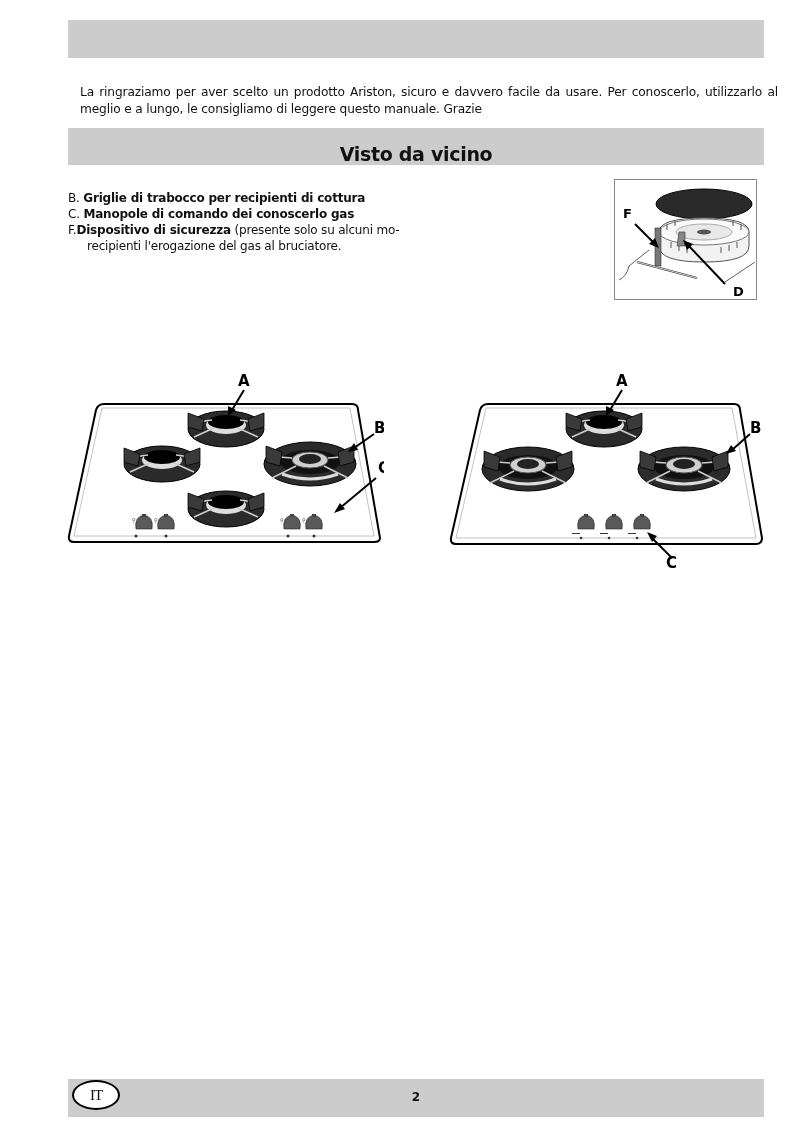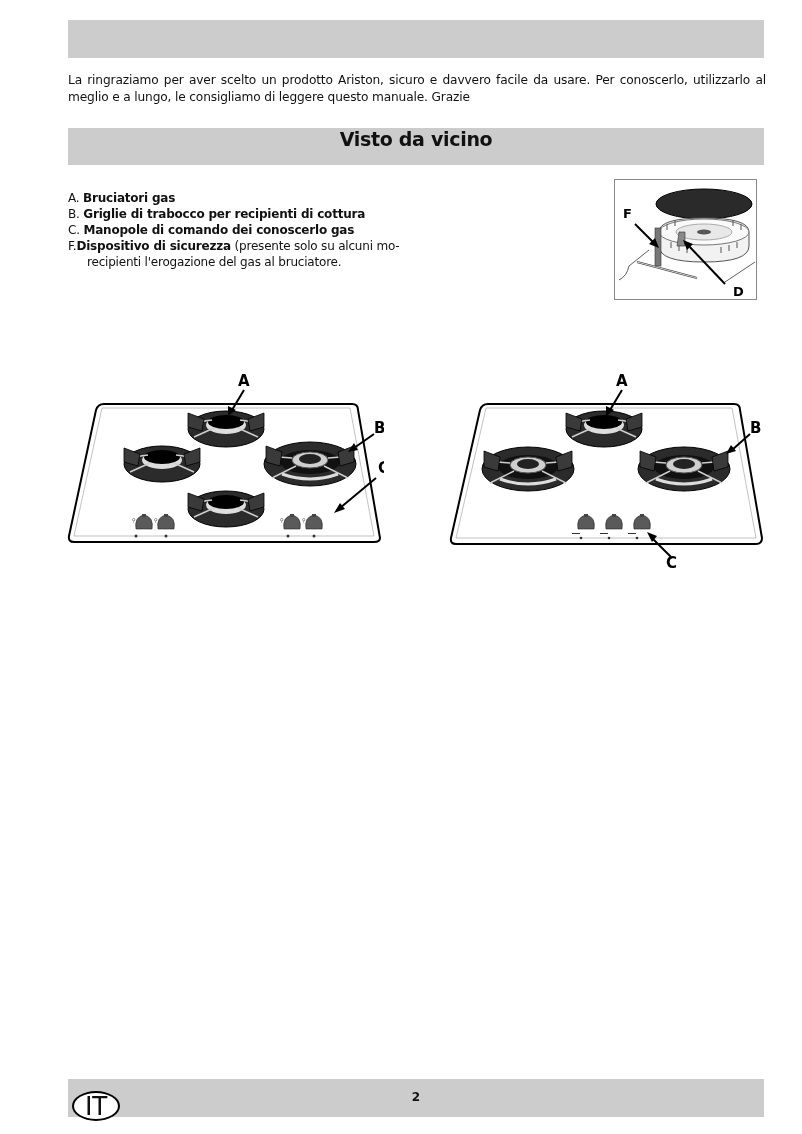--- a/index.html
+++ b/index.html
@@ -1,49 +1,45 @@
 <!DOCTYPE html>
 <html><head>
 <meta charset="utf-8">
 <style>
   html, body { margin:0; padding:0; background:#ffffff; }
   body { width:802px; height:1134px; position:relative; font-family:"DejaVu Sans", sans-serif; color:#111; overflow:hidden; }
   .topbar { position:absolute; left:68px; top:20px; width:696px; height:38px; background:#cccccc; }
   .intro { position:absolute; left:68px; top:72px; width:698px; font-size:12.2px; line-height:17px; text-align:justify; letter-spacing:-0.15px; }
-  .section-bar { position:absolute; left:68px; top:128px; width:696px; height:37px; background:#cccccc; display:flex; align-items:flex-start; justify-content:center; }
+  .section-bar { position:absolute; left:68px; top:128px; width:696px; height:37px; background:#cccccc; display:flex; align-items:flex-end; justify-content:center; }
   .section-title { font-size:19px; font-weight:bold; letter-spacing:-0.3px; }
   .legend { position:absolute; left:68px; top:190px; width:345px; font-size:12px; line-height:16px; letter-spacing:-0.2px; }
   .legend .item { margin:0; }
   .legend .indent { padding-left:19px; }
   .legend b { font-weight:bold; }
   .inset { position:absolute; left:614px; top:179px; width:141px; height:119px; border:1px solid #888; background:#fff; }
   .hob { position:absolute; }
   .hob-left { left:66px; top:368px; width:318px; height:180px; }
   .hob-right { left:444px; top:368px; width:324px; height:205px; }
   .footer { position:absolute; left:68px; top:1079px; width:696px; height:38px; background:#cccccc; }
-  .badge { position:absolute; left:4px; top:12px; width:48px; height:30px; border:2px solid #000; border-radius:50%; background:#fff; display:flex; align-items:center; justify-content:center; font-size:27px; font-family:Liberation Sans, sans-serif; letter-spacing:-1px; box-sizing:border-box; }
+  .badge { position:absolute; left:4px; top:1px; width:48px; height:30px; border:2px solid #000; border-radius:50%; background:#fff; display:flex; align-items:center; justify-content:center; font-size:15px; font-family:Liberation Serif, serif; letter-spacing:-1px; box-sizing:border-box; }
   .page-num { position:absolute; left:0; right:0; top:11px; text-align:center; font-size:12px; font-weight:bold; }
   svg text { font-family:"DejaVu Sans", sans-serif; font-weight:bold; }
 </style>
 </head>
 <body>
 
 <div class="topbar"></div>
 
-<p class="intro" style="margin:0;">La ringraziamo per aver scelto un prodotto Ariston, sicuro e davvero facile da usare. Per conoscerlo, utilizzarlo al meglio e a lungo, le consigliamo di leggere questo manuale. Grazie</p>
+<p class="intro" style="margin:12px;">La ringraziamo per aver scelto un prodotto Ariston, sicuro e davvero facile da usare. Per conoscerlo, utilizzarlo al meglio e a lungo, le consigliamo di leggere questo manuale. Grazie</p>
 
 <div class="section-bar">
   <span class="section-title">Visto da vicino</span>
 </div>
 
 <div class="legend">
-  <div class="item">
-    <span>A.</span>
-    <b>Bruciatori gas</b>
-  </div>
   <div class="item">
     <span>B.</span>
     <b>Griglie di trabocco per recipienti di cottura</b>
   </div>
   <div class="item">
     <span>C.</span>
     <b>Manopole di comando dei conoscerlo gas</b>
   </div>
   <div class="item">
     <span>F.</span><b>Dispositivo di sicurezza</b><span> (presente solo su alcuni mo-</span>

